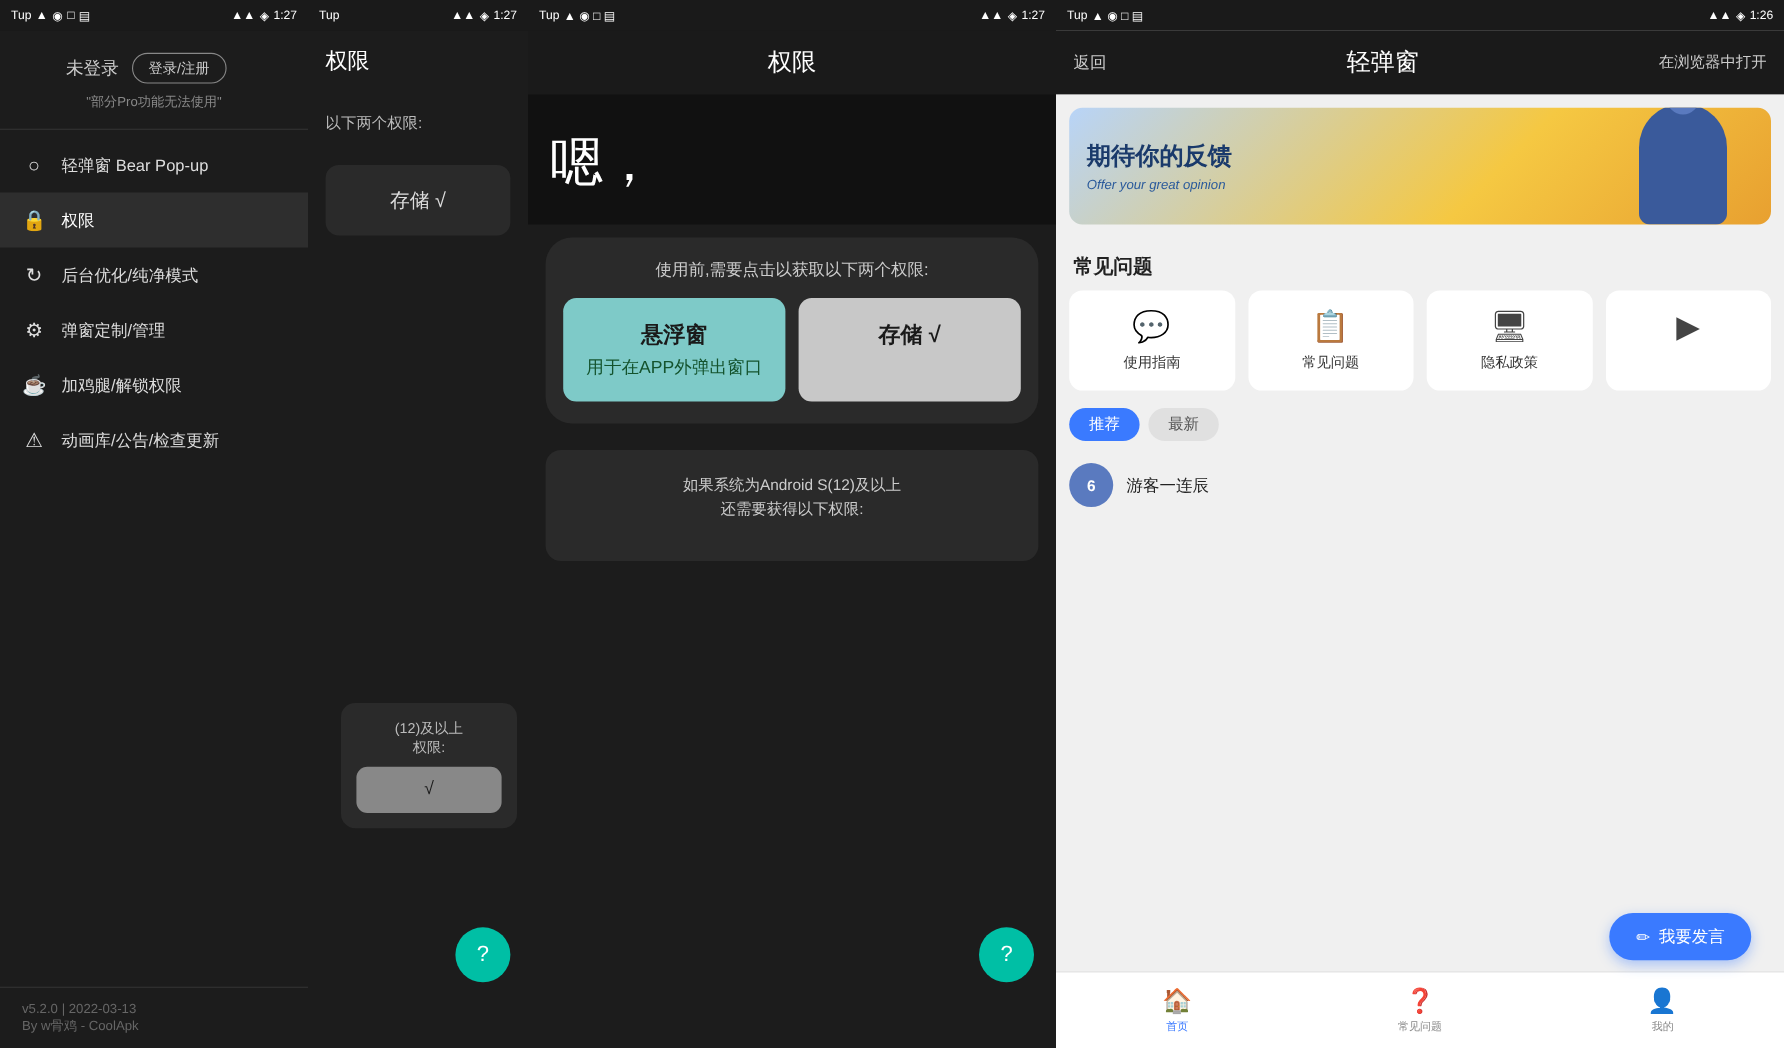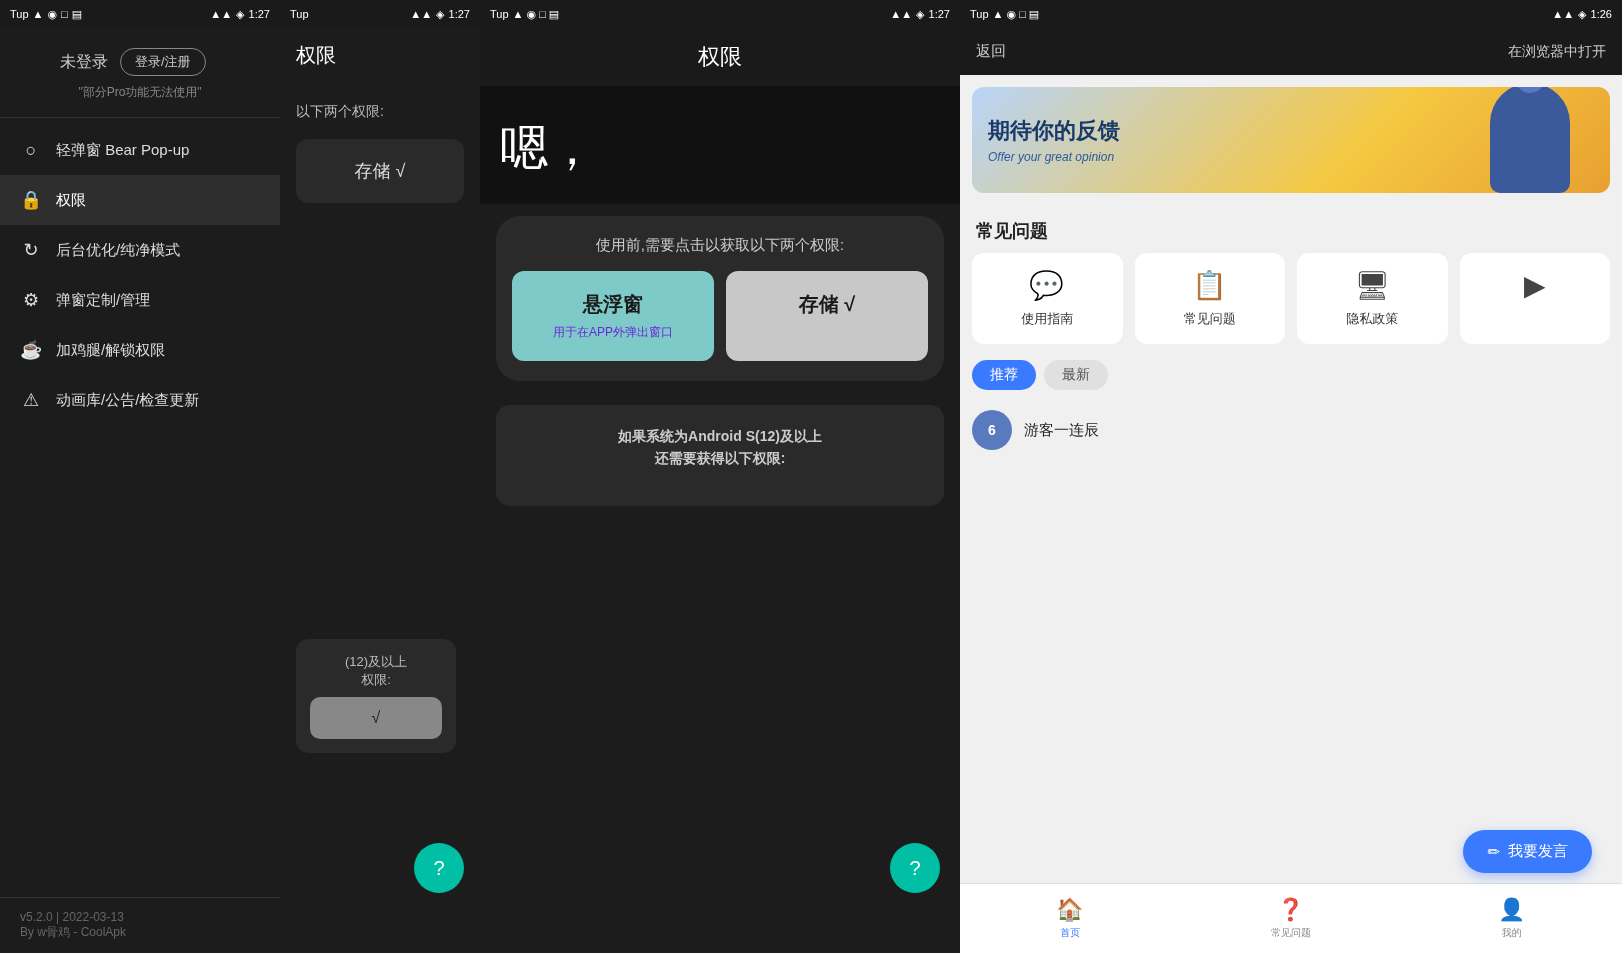--- a/index.html
+++ b/index.html
@@ -118,21 +118,21 @@
       font-size: 20px;
     }
 
     .perm-bg-content {
       padding: 0 16px;
       margin-top: 20px;
     }
     .perm-bg-text {
       font-size: 14px;
       color: #bbb;
-      margin-bottom: 18px;
+      margin-bottom: 29px;
     }
     .perm-bg-card {
       background: #2a2a2a;
       border-radius: 12px;
       padding: 20px;
       margin-bottom: 12px;
       text-align: center;
       font-size: 18px;
       color: #ddd;
     }
@@ -207,37 +207,36 @@
     .perm-card.light {
       background: #c8c8c8;
     }
     .perm-card-title {
       font-size: 20px;
       font-weight: bold;
       color: #1a1a1a;
       margin-bottom: 6px;
     }
     .perm-card-sub {
-      font-size: 12px;
-      color: #6d28d9;
+      font-size: 16px;
+      color: #14532d;
     }
 
     .perm-section-android {
       background: #2a2a2a;
       border-radius: 14px;
       margin: 12px 16px;
       padding: 20px 16px;
     }
     .perm-section-android-title {
       font-size: 14px;
       color: #ccc;
       text-align: center;
       margin-bottom: 16px;
       line-height: 1.6;
-      font-weight: bold;
     }
     .perm-card-bluetooth {
       background: #888;
       border-radius: 12px;
       padding: 20px;
       text-align: center;
       font-size: 20px;
       color: #1a1a1a;
     }
 
@@ -551,21 +550,21 @@
 
   <div class="permission-bg-header">
     <span>权限</span>
   </div>
 
   <div class="perm-bg-content">
     <div class="perm-bg-text">以下两个权限:</div>
     <div class="perm-bg-card">存储 √</div>
   </div>
 
-  <div style="position:absolute; bottom: 200px; left: 16px; background:#2a2a2a; border-radius:13px; padding: 14px; color:#bbb; font-size:13px; text-align:center; width:160px;">
+  <div style="position:absolute; bottom: 200px; left: 30px; background:#2a2a2a; border-radius:13px; padding: 14px; color:#bbb; font-size:13px; text-align:center; width:160px;">
     <div style="margin-bottom:8px;">(12)及以上<br>权限:</div>
     <div style="background:#888; border-radius:10px; padding:12px; color:#1a1a1a; font-size:16px;">√</div>
   </div>
 
   <div class="fab-btn">
     <span>?</span>
   </div>
 </div>
 
 <div class="panel panel-permission">
@@ -622,20 +621,21 @@
     </div>
     <div class="status-right">
       <span>▲▲</span>
       <span>◈</span>
       <span>1:26</span>
     </div>
   </div>
 
   <div class="lw-header">
     <span class="lw-header-back">返回</span>
+    <span class="lw-header-title">轻弹窗</span>
     <span class="lw-header-open">在浏览器中打开</span>
   </div>
 
   <div class="lw-content">
 
     <div class="lw-banner">
       <div class="lw-banner-text">
         <div class="lw-banner-title">期待你的反馈</div>
         <div class="lw-banner-sub">Offer your great opinion</div>
       </div>

